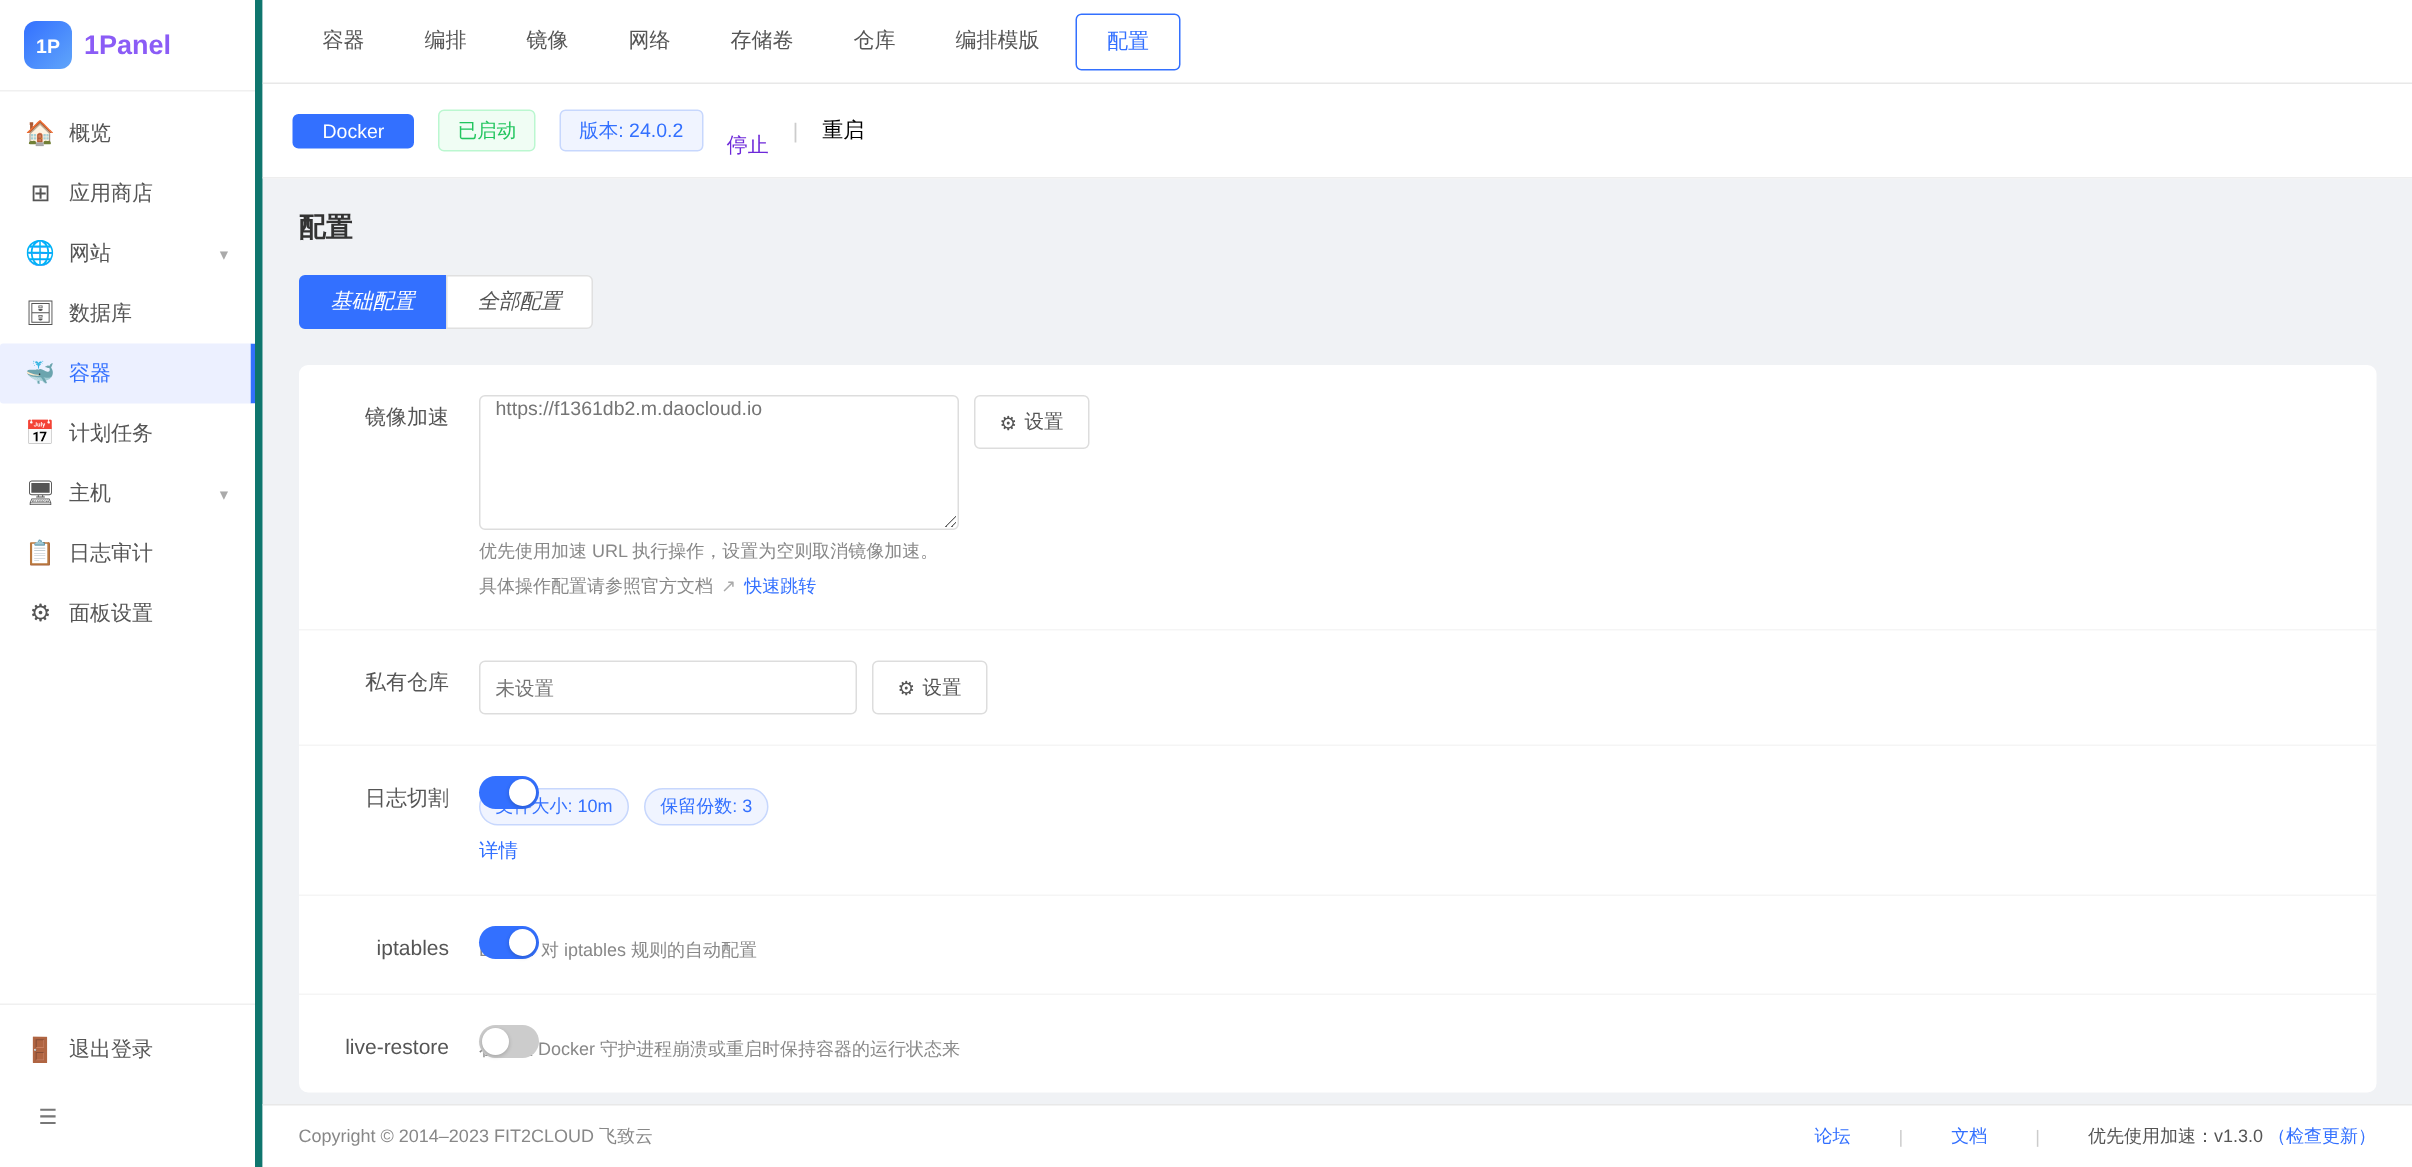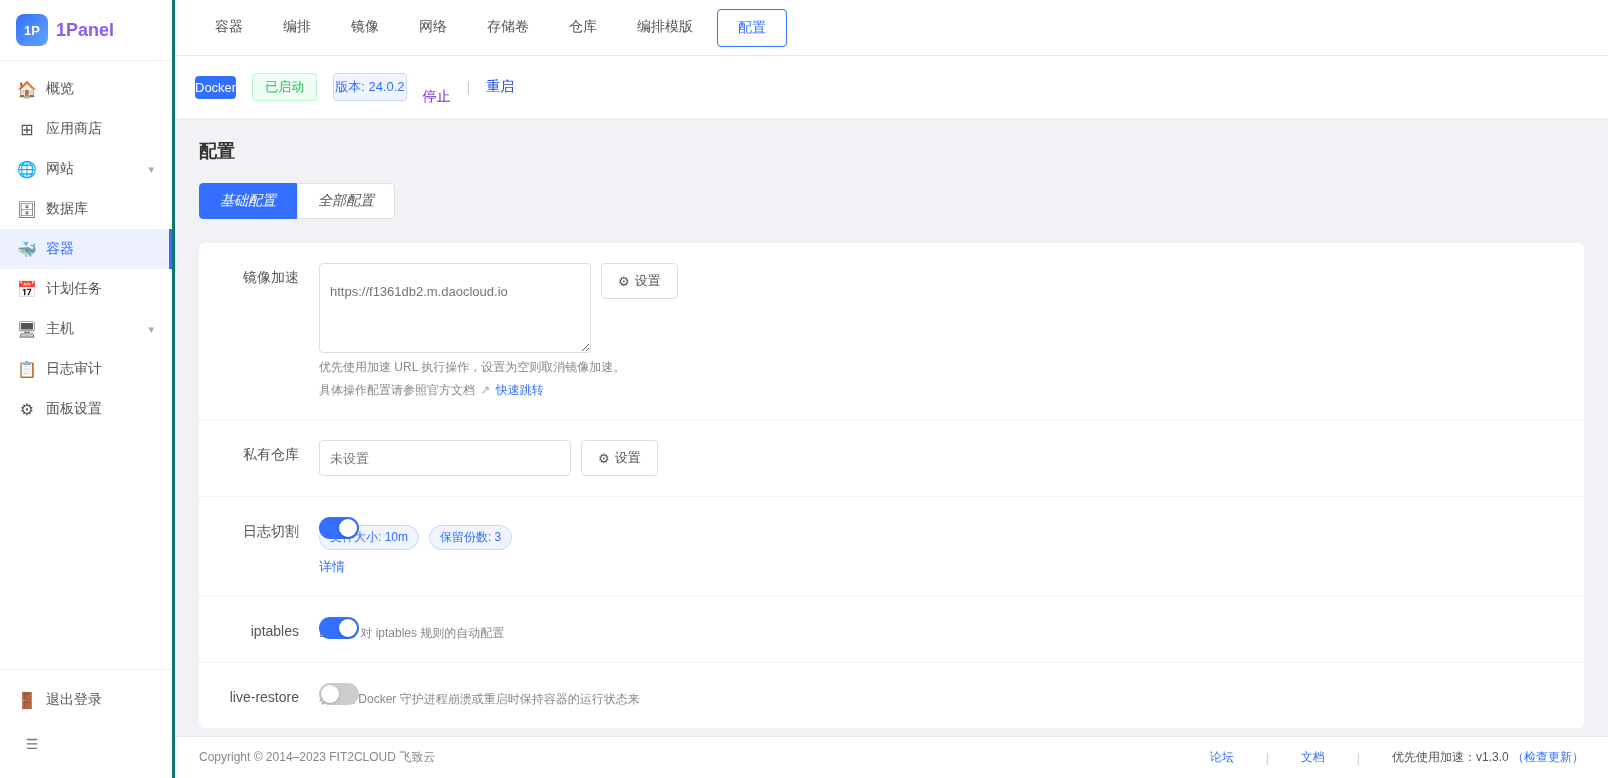--- a/index.html
+++ b/index.html
@@ -1,20 +1,20 @@
 <!DOCTYPE html>
 <html><head>
   <meta charset="utf-8">
   <style>
     * { box-sizing: border-box; margin: 0; padding: 0; }
     body { font-family: -apple-system, BlinkMacSystemFont, 'PingFang SC', 'Microsoft YaHei', sans-serif; font-size: 14px; background: #f0f2f5; display: flex; flex-direction: column; height: 778px; overflow: hidden; }
 
     
     .app-wrapper { display: flex; flex: 1; overflow: hidden; }
-    .sidebar { width: 175px; background: #fff; border-right: 3px solid #0f766e; display: flex; flex-direction: column; flex-shrink: 0; }
+    .sidebar { width: 175px; background: #fff; border-right: 5px solid #0f766e; display: flex; flex-direction: column; flex-shrink: 0; }
     .main-content { flex: 1; display: flex; flex-direction: column; overflow: hidden; }
 
     
     .sidebar-logo { display: flex; align-items: center; gap: 8px; padding: 14px 16px; border-bottom: 1px solid #f0f0f0; }
     .logo-icon { width: 32px; height: 32px; background: linear-gradient(135deg, #3370ff, #60a5fa); border-radius: 8px; display: flex; align-items: center; justify-content: center; color: white; font-weight: bold; font-size: 13px; }
     .logo-text { font-size: 18px; font-weight: 700; color: #8b5cf6; }
 
     
     .sidebar-nav { flex: 1; padding: 8px 0; overflow-y: auto; }
     .nav-item { display: flex; align-items: center; gap: 10px; padding: 11px 18px; cursor: pointer; color: #555; font-size: 14px; transition: background 0.15s; }
@@ -24,47 +24,47 @@
 
     .sidebar-footer { padding: 10px 0; border-top: 1px solid #f0f0f0; }
 
     
     .top-nav { background: #fff; border-bottom: 1px solid #e8e8e8; display: flex; align-items: center; padding: 0 20px; height: 56px; flex-shrink: 0; }
     .top-tab { padding: 0 20px; height: 100%; display: flex; align-items: center; cursor: pointer; color: #555; font-size: 14px; border-bottom: 2px solid transparent; position: relative; }
     .top-tab.active { color: #3370ff; border: 1px solid #3370ff; border-radius: 4px; height: 38px; margin: auto 4px; }
 
     
     .status-bar { background: #fff; padding: 12px 20px; border-bottom: 1px solid #eee; display: flex; align-items: center; gap: 16px; flex-shrink: 0; }
-    .badge-docker { background: #3370ff; color: white; padding: 4px 0; border-radius: 4px; font-size: 13px; font-weight: 500; }
+    .badge-docker { background: #3370ff; color: white; padding: 4px 20px; border-radius: 4px; font-size: 13px; font-weight: 500; }
     .badge-running { background: #f0fdf4; color: #22c55e; border: 1px solid #bbf7d0; padding: 4px 12px; border-radius: 4px; font-size: 13px; }
-    .badge-version { background: #f0f4ff; color: #3370ff; border: 1px solid #c7d7fd; padding: 4px 1px; border-radius: 4px; font-size: 13px; }
+    .badge-version { background: #f0f4ff; color: #3370ff; border: 1px solid #c7d7fd; padding: 4px 12px; border-radius: 4px; font-size: 13px; }
     .action-link { color: #6d28d9; cursor: pointer; font-size: 14px; margin-top: 20px; }
     .sep { color: #ccc; }
-    .link-blue { color: #1d4ed8; cursor: pointer; }
+    .link-blue { color: #000000; cursor: pointer; }
 
     
     .page-content { flex: 1; overflow-y: auto; padding: 20px 24px; }
 
     .page-title { font-size: 18px; font-weight: 600; color: #333; margin-bottom: 20px; }
 
     
     .config-tabs { display: flex; gap: 0; margin-bottom: 24px; font-style: italic; }
     .config-tab { padding: 8px 20px; border: 1px solid #e0e0e0; cursor: pointer; font-size: 14px; color: #555; background: #fff; }
     .config-tab:first-child { border-radius: 4px 0 0 4px; }
     .config-tab:last-child { border-radius: 0 4px 4px 0; }
     .config-tab.active { background: #3370ff; color: white; border-color: #3370ff; }
 
     
     .form-section { background: #fff; border-radius: 6px; padding: 0; }
     .form-row { display: flex; padding: 20px 0; border-bottom: 1px solid #f5f5f5; align-items: flex-start; }
     .form-label { width: 120px; flex-shrink: 0; color: #555; font-size: 14px; padding-top: 6px; text-align: right; padding-right: 20px; }
     .form-control { flex: 1; }
 
     textarea.input-field {
-      width: 272px; height: 90px; border: 1px solid #ddd; border-radius: 4px; padding: 20px 10px;
+      width: 320px; height: 90px; border: 1px solid #ddd; border-radius: 4px; padding: 0 10px;
       font-size: 13px; resize: vertical; color: #333; background: #fff;
       font-family: inherit;
     }
     input.input-field {
       width: 252px; height: 36px; border: 1px solid #ddd; border-radius: 4px; padding: 6px 10px;
       font-size: 13px; color: #999; background: #fff;
     }
     .input-row { display: flex; align-items: flex-start; gap: 10px; }
 
     .btn-setting { display: flex; align-items: center; gap: 5px; padding: 8px 16px; border: 1px solid #ddd; border-radius: 4px; background: #fff; color: #555; cursor: pointer; font-size: 13px; white-space: nowrap; }

